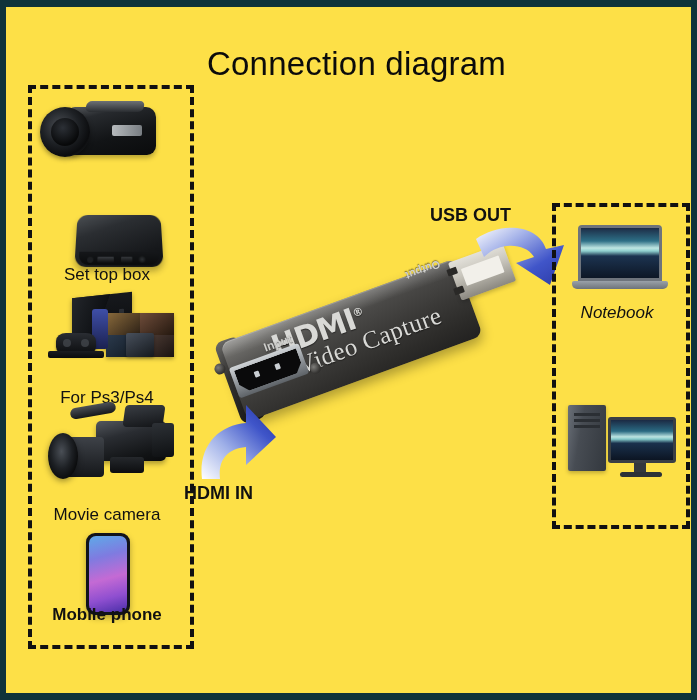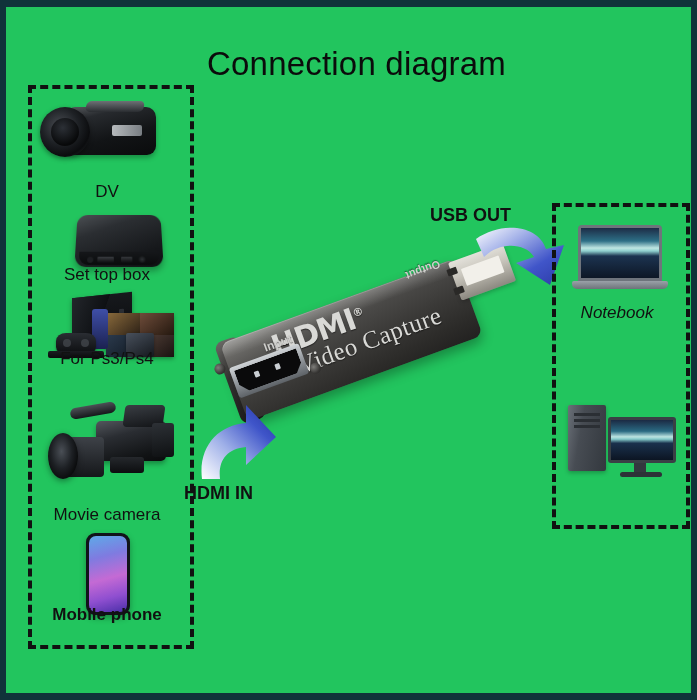--- a/index.html
+++ b/index.html
@@ -1,20 +1,20 @@
 <!DOCTYPE html>
 <html><head>
 <meta charset="utf-8">
 <style>
   html,body{margin:0;padding:0;background:#ffffff;}
   body{width:697px;height:700px;overflow:hidden;font-family:"Liberation Sans",sans-serif;}
 
   #frame{position:relative;width:697px;height:700px;box-sizing:border-box;
          background:#10333a;}
-  #canvas{position:absolute;left:6px;top:7px;width:685px;height:686px;background:#22c55e;overflow:hidden;}
+  #canvas{position:absolute;left:6px;top:7px;width:685px;height:686px;background:#fde047;overflow:hidden;}
 
   .ttl{position:absolute;left:0;top:38px;width:685px;text-align:center;
        font-size:33px;color:#0b0b0b;letter-spacing:.2px;}
   .ttl span{display:inline-block;transform:translateX(8px);}
 
   
   .dashbox{position:absolute;border:4px dashed #111;background:transparent;}
   #srcbox{left:22px;top:78px;width:158px;height:556px;}
   #dstbox{left:546px;top:196px;width:130px;height:318px;}
 
@@ -173,21 +173,20 @@
   <div class="dashbox" id="srcbox"></div>
 
   <div class="dev" style="left:28px;top:88px;width:146px;height:96px;">
     <div style="position:absolute;inset:0;">
       <div class="dv-body"></div>
       <div class="dv-top"></div>
       <div class="dv-lens"></div>
       <div class="dv-logo"></div>
     </div>
   </div>
-  <div class="lbl" style="left:28px;top:175px;width:146px;">DV</div>
 
   <div class="dev" style="left:28px;top:198px;width:146px;height:70px;">
     <div class="stb">
       <div class="face"></div>
           <div class="dot"></div>
       <div class="p1"></div>
           <div class="p2"></div>
           <div class="p3"></div>
     </div>
   </div>
@@ -201,21 +200,21 @@
             <i class="a2"></i>
             <i class="a3"></i>
             <i class="a4"></i>
           </div>
       <div class="ps-blue"></div>
       <div class="ps-small"></div>
       <div class="ps-pad"></div>
       <div class="ps-base"></div>
     </div>
   </div>
-  <div class="lbl" style="left:28px;top:342px;width:146px;">For Ps3/Ps4</div>
+  <div class="lbl" style="left:28px;top:381px;width:146px;">For Ps3/Ps4</div>
 
   <div class="dev" style="left:28px;top:390px;width:146px;height:92px;">
     <div class="mc">
       <div class="body"></div>
           <div class="hood"></div>
           <div class="side"></div>
       <div class="mic"></div>
           <div class="lens"></div>
           <div class="lensfront"></div>
           <div class="grip"></div>

